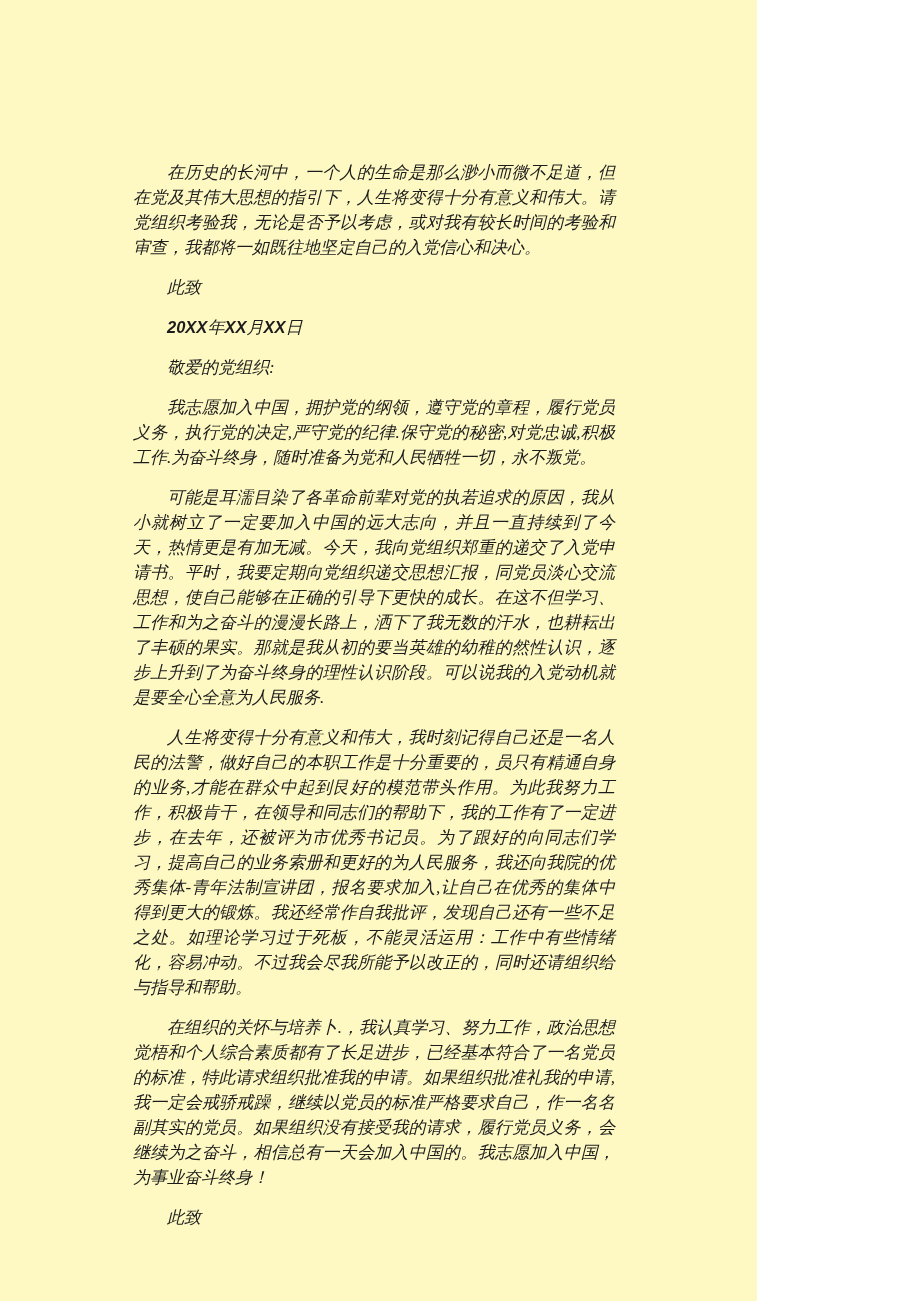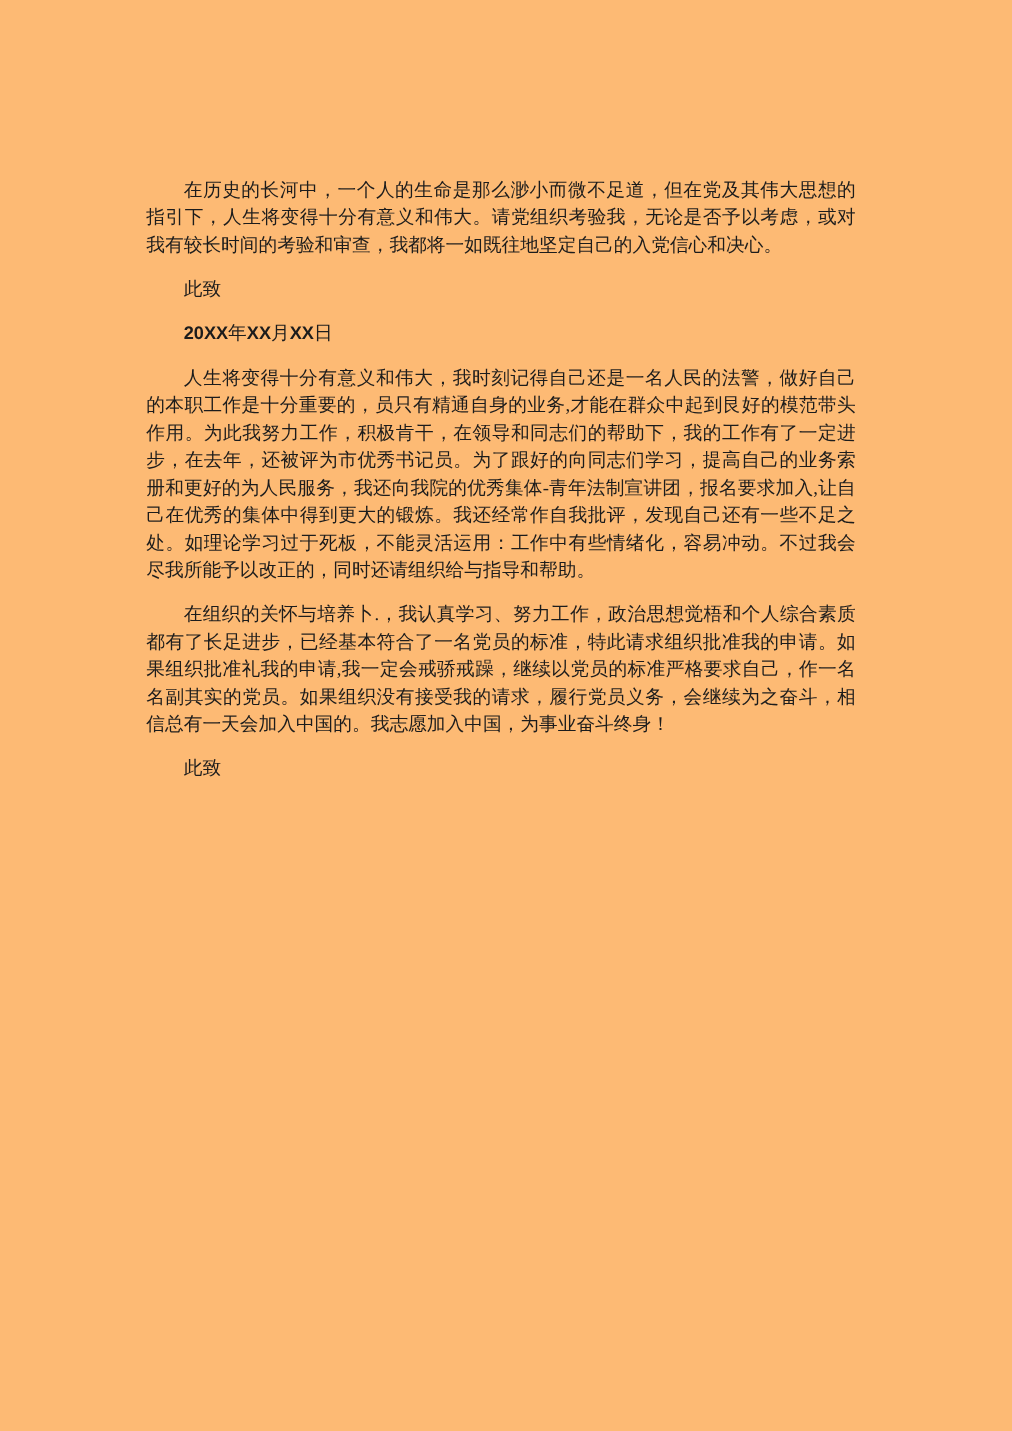--- a/index.html
+++ b/index.html
@@ -2,26 +2,27 @@
 <html><head>
 <meta charset="utf-8">
 <style>
   html, body {
     margin: 0;
     padding: 0;
     background: #ffffff;
   }
   .page {
     position: relative;
-    width: 920px;
+    width: 757px;
     height: 1301px;
-    background: #fdba74;
+    background: #fef9c3;
     overflow: hidden;
     font-family: "Liberation Serif", "DejaVu Serif", serif;
     color: #1c1c1c;
+    font-style: italic;
   }
   .doc {
     padding: 160px 142px 0 133px;
     font-size: 17px;
     line-height: 25px;
   }
   .doc p {
     margin: 0 0 15px 0;
     text-indent: 2em;
   }
@@ -40,17 +41,20 @@
   }
 </style>
 </head>
 <body>
 
 <div class="page">
   <div class="doc" id="doc-content">
       <p class="para"><span>在历史的长河中，一个人的生命是那么渺小而微不足道，但在党及其伟大思想的指引下，人生将变得十分有意义和伟大。请党组织考验我，无论是否予以考虑，或对我有较长时间的考验和审查，我都将一如既往地坚定自己的入党信心和决心。</span></p>
       <p class="line"><span>此致</span></p>
       <p class="line gap-before"><span class="b sans">20XX</span><span>年</span><span class="b sans">XX</span><span>月</span><span class="b sans">XX</span><span>日</span></p>
+      <p class="line"><span>敬爱的党组织:</span></p>
+      <p class="para"><span>我志愿加入中国，拥护党的纲领，遵守党的章程，履行党员义务，执行党的决定,严守党的纪律.保守党的秘密,对党忠诚,积极工作.为奋斗终身，随时准备为党和人民牺牲一切，永不叛党。</span></p>
+      <p class="para"><span>可能是耳濡目染了各革命前辈对党的执若追求的原因，我从小就树立了一定要加入中国的远大志向，并且一直持续到了今天，热情更是有加无减。今天，我向党组织郑重的递交了入党申请书。平时，我要定期向党组织递交思想汇报，同党员淡心交流思想，使自己能够在正确的引导下更快的成长。在这不但学习、工作和为之奋斗的漫漫长路上，洒下了我无数的汗水，也耕耘出了丰硕的果实。那就是我从初的要当英雄的幼稚的然性认识，逐步上升到了为奋斗终身的理性认识阶段。可以说我的入党动机就是要全心全意为人民服务.</span></p>
       <p class="para"><span>人生将变得十分有意义和伟大，我时刻记得自己还是一名人民的法警，做好自己的本职工作是十分重要的，员只有精通自身的业务,才能在群众中起到艮好的模范带头作用。为此我努力工作，积极肯干，在领导和同志们的帮助下，我的工作有了一定进步，在去年，还被评为市优秀书记员。为了跟好的向同志们学习，提高自己的业务索册和更好的为人民服务，我还向我院的优秀集体-青年法制宣讲团，报名要求加入,让自己在优秀的集体中得到更大的锻炼。我还经常作自我批评，发现自己还有一些不足之处。如理论学习过于死板，不能灵活运用：工作中有些情绪化，容易冲动。不过我会尽我所能予以改正的，同时还请组织给与指导和帮助。</span></p>
       <p class="para"><span>在组织的关怀与培养卜.，我认真学习、努力工作，政治思想觉梧和个人综合素质都有了长足进步，已经基本符合了一名党员的标准，特此请求组织批准我的申请。如果组织批准礼我的申请,我一定会戒骄戒躁，继续以党员的标准严格要求自己，作一名名副其实的党员。如果组织没有接受我的请求，履行党员义务，会继续为之奋斗，相信总有一天会加入中国的。我志愿加入中国，为事业奋斗终身！</span></p>
       <p class="line"><span>此致</span></p>
     </div>
 </div>
 
 </body></html>

